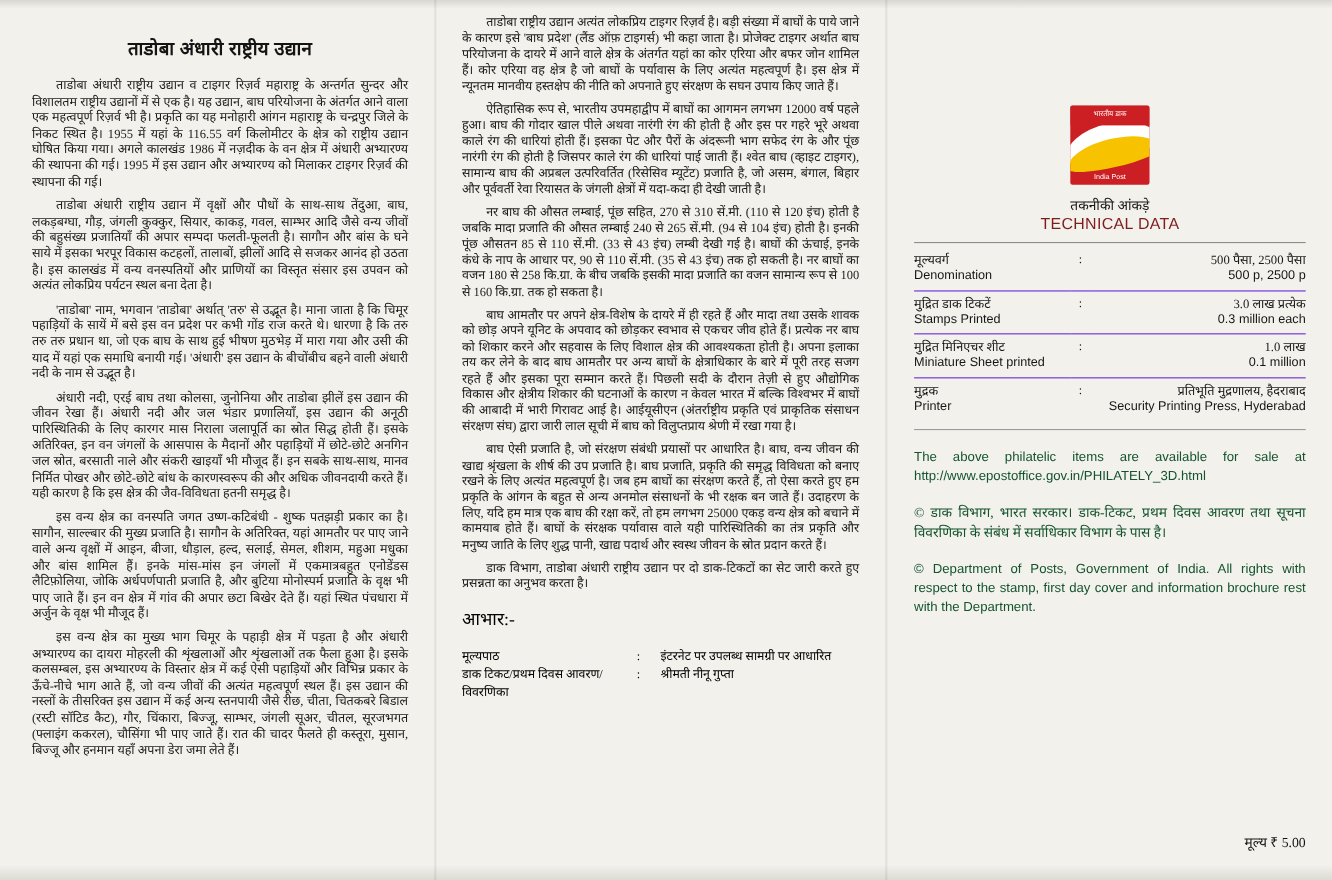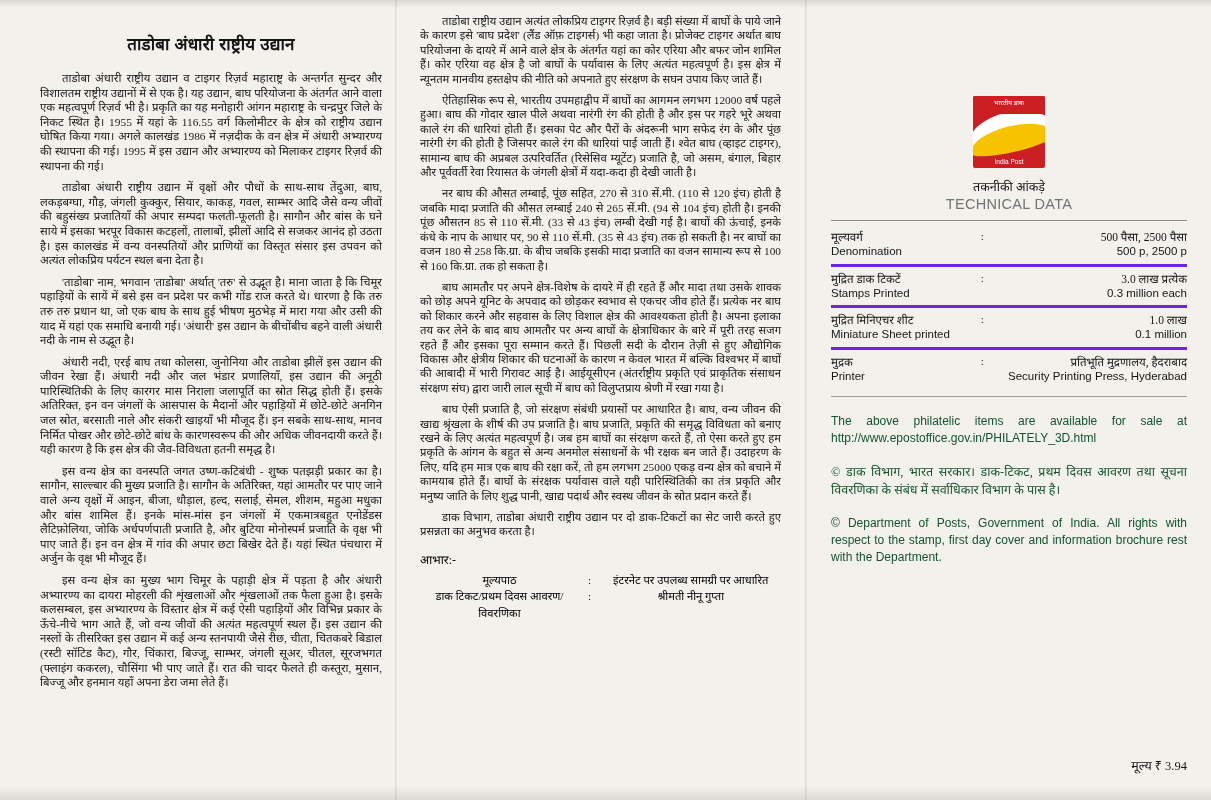--- a/index.html
+++ b/index.html
@@ -21,21 +21,21 @@
   }
   .fold.a{left:395px;}
   .fold.b{left:805px;}
   .edge-top{position:absolute;left:0;right:0;top:0;height:8px;background:linear-gradient(to bottom,#d9d7d0,rgba(255,255,255,0));}
   .edge-bottom{position:absolute;left:0;right:0;bottom:0;height:14px;background:linear-gradient(to top,#dcdad3,rgba(255,255,255,0));}
 
   .col{
     position:absolute;top:0;bottom:0;
     box-sizing:border-box;
   }
-  .col1{left:12px;width:396px;padding:18px 26px 10px 28px;}
+  .col1{left:1px;width:396px;padding:18px 26px 10px 28px;}
   .col2{left:396px;width:409px;padding:14px 24px 20px 24px;}
   .col3{left:805px;width:408px;padding:30px 26px 10px 26px;margin-top:26px;}
 
   h1.title{
     font-family:"Liberation Sans", sans-serif;
     font-size:17px;font-weight:bold;
     text-align:center;color:#141414;
     margin:14px 0 16px 0;
     letter-spacing:.2px;
   }
@@ -79,55 +79,55 @@
     color:#fff;font-size:6.5px;font-family:"Liberation Sans",sans-serif;
   }
   .logo .eng{
     position:absolute;left:0;bottom:3px;width:72px;text-align:center;
     color:#fff;font-size:6.5px;font-family:"Liberation Sans",sans-serif;
   }
   .tech-head{
     text-align:center;margin:8px 0 4px 0;
   }
   .tech-head .t-hi{font-size:12.5px;color:#141414;font-family:"Liberation Serif",serif;}
-  .tech-head .t-en{font-size:14.5px;color:#737373;font-family:"Liberation Sans",sans-serif;letter-spacing:.3px;margin-top:1px;}
+  .tech-head .t-en{font-size:14.5px;color:#7f1d1d;font-family:"Liberation Sans",sans-serif;letter-spacing:.3px;margin-top:1px;}
 
   .rule{height:1px;background:#8c8c8c;margin:8px 0 2px 0;}
   .rule.thin{background:#9b9b9b;}
 
   table.tech{
     width:100%;border-collapse:collapse;margin-top:4px;
   }
   table.tech td{
     vertical-align:top;padding:5px 0 5px 0;
     font-size:11px;color:#161616;
   }
   table.tech td.lab{width:40%;}
   table.tech td.colon{width:5%;text-align:center;}
   table.tech td.val{width:55%;text-align:right;}
   .lab .hi,.val .hi{display:block;font-family:"Liberation Serif",serif;font-size:11.5px;line-height:14px;}
   .lab .en,.val .en{display:block;font-family:Liberation Sans, sans-serif;font-size:11.5px;line-height:14.5px;}
-  tr.row td{border-bottom:3px solid #6d28d9;}
+  tr.row td{border-bottom:1px solid #6d28d9;}
   tr.row:last-child td{border-bottom:none;}
 
   .note{
     font-family:"Liberation Sans", sans-serif;
     font-size:12px;line-height:17px;color:#14532d;
     text-align:justify;margin:16px 0 0 0;
   }
   .note.hin{font-family:"Liberation Serif",serif;font-size:12.5px;line-height:18px;}
   .price{
     position:absolute;right:26px;bottom:26px;
     font-family:"Liberation Serif",serif;font-size:12.5px;color:#161616;
   }
 
   
   .ack{margin-top:12px;}
-  .ack .head{font-size:12px;margin-bottom:4px;font-family:"Liberation Serif",serif;}
-  table.ack-t{width:100%;border-collapse:collapse;text-align:center;}
+  .ack .head{font-size:16px;margin-bottom:16px;font-family:"Liberation Serif",serif;}
+  table.ack-t{width:100%;border-collapse:collapse;}
   table.ack-t td{font-size:11.2px;vertical-align:top;padding:1px 0;font-family:"Liberation Serif",serif;line-height:14.5px;}
   table.ack-t td.k{width:44%;}
   table.ack-t td.c{width:6%;}
   table.ack-t td.v{width:50%;}
 </style>
 </head>
 <body>
 
 <div class="page">
   <div class="edge-top"></div>
@@ -243,15 +243,15 @@
       </tr>
     </tbody>
       </table>
 
     <div class="rule thin"></div>
 
     <p class="note">The above philatelic items are available for sale at http://www.epostoffice.gov.in/PHILATELY_3D.html</p>
     <p class="note hin">© डाक विभाग, भारत सरकार। डाक-टिकट, प्रथम दिवस आवरण तथा सूचना विवरणिका के संबंध में सर्वाधिकार विभाग के पास है।</p>
     <p class="note">© Department of Posts, Government of India. All rights with respect to the stamp, first day cover and information brochure rest with the Department.</p>
 
-    <div class="price">मूल्य ₹ 3.94</div>
+    <div class="price">मूल्य ₹ 5.00</div>
   </div>
 </div>
 
 </body></html>

